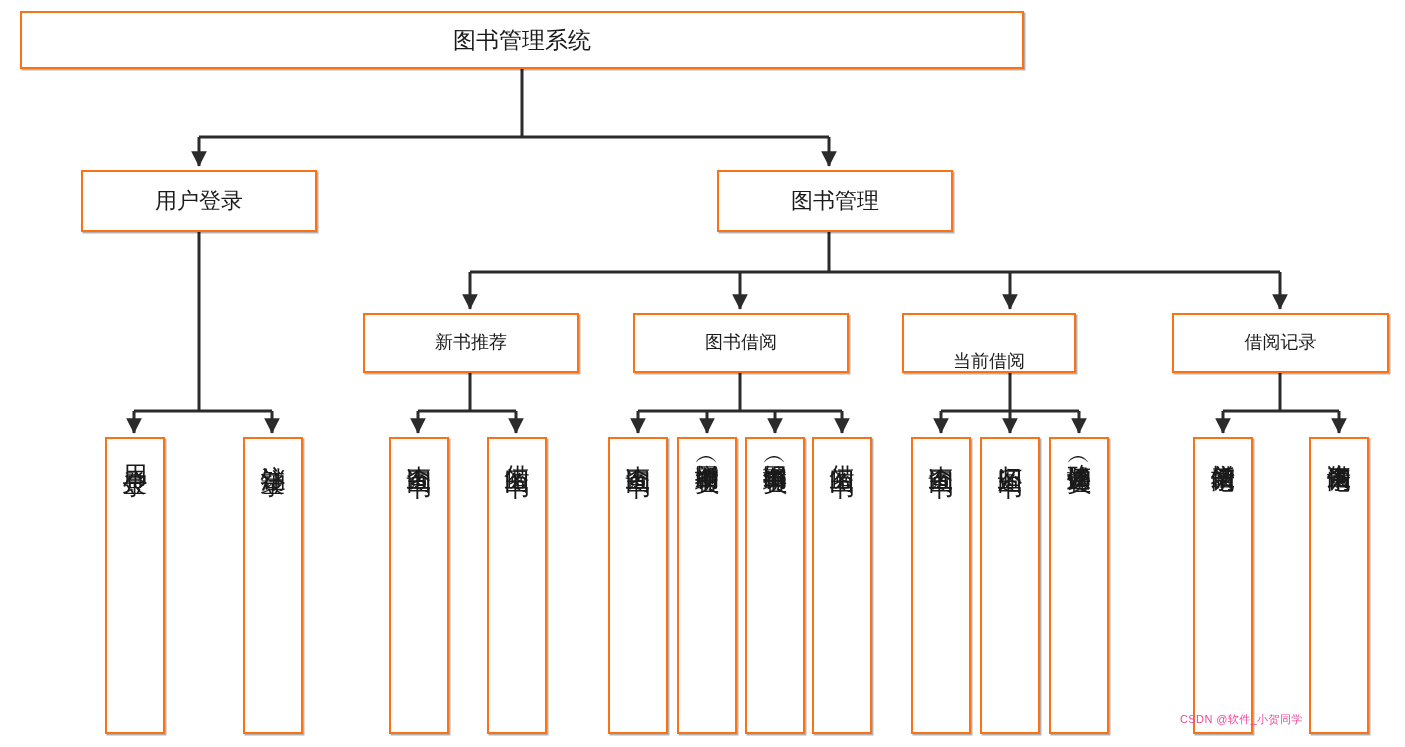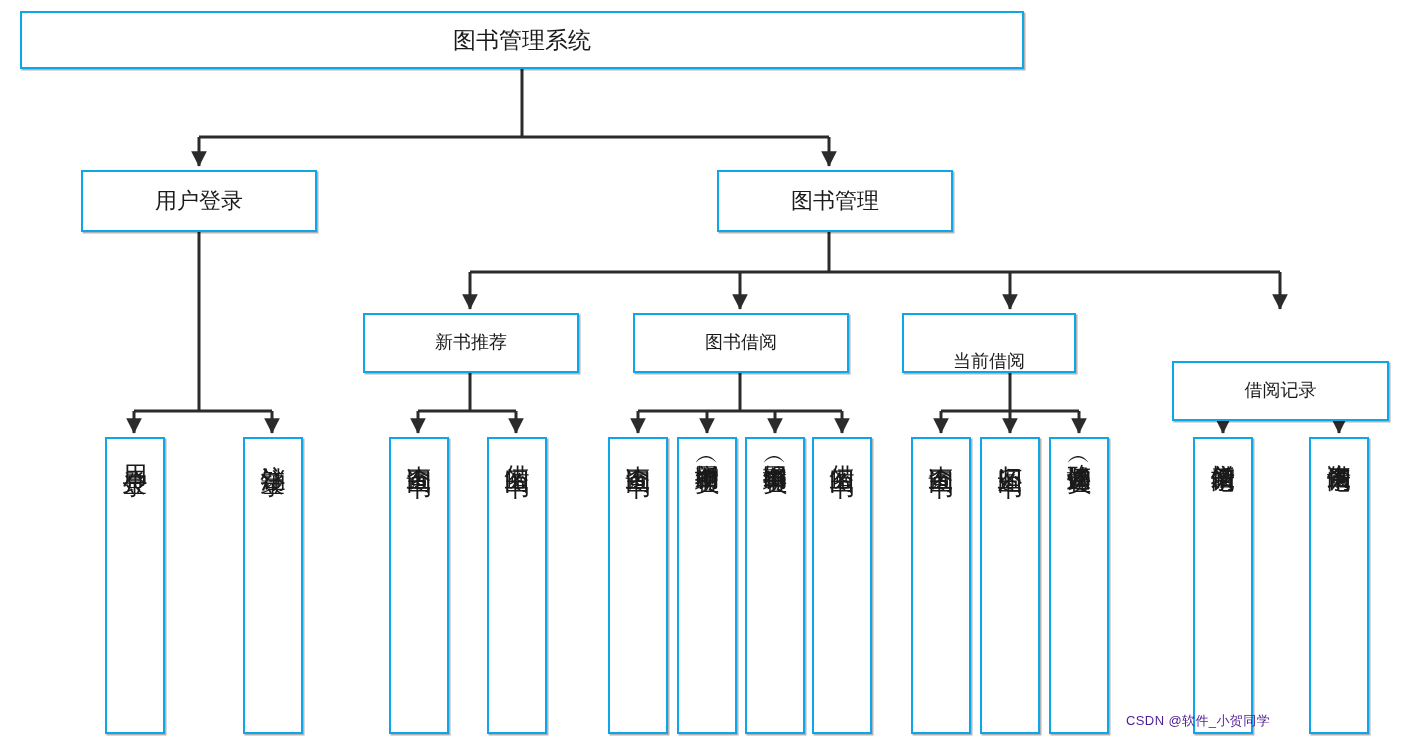--- a/index.html
+++ b/index.html
@@ -22,21 +22,21 @@
     left: 0;
     top: 0;
     width: 1405px;
     height: 747px;
     pointer-events: none;
   }
   .node {
     position: absolute;
     box-sizing: border-box;
     background: #ffffff;
-    border: 2px solid #0ea5e9;
+    border: 2px solid #f97316;
     display: flex;
     align-items: center;
     justify-content: center;
     color: #1a1a1a;
     box-shadow: 1.5px 1.5px 0 rgba(0,0,0,0.30);
   }
   .node .label {
     display: block;
     text-align: center;
     line-height: 1.08;
@@ -61,45 +61,45 @@
   .node.l2.manage  { left: 717px; }
   
   .node.l3 {
     top: 313px;
     height: 60px;
   }
   .node.l3 .label { font-size: 18px; }
   .node.l3.n1 { left: 363px;  width: 216px; }
   .node.l3.n2 { left: 633px;  width: 216px; }
   .node.l3.n3 { left: 902px;  width: 174px; align-items: flex-end; }
-  .node.l3.n4 { left: 1172px; width: 217px; margin-top: 48px; }
+  .node.l3.n4 { left: 1172px; width: 217px; }
   
   .node.leaf {
     top: 437px;
     height: 297px;
     width: 60px;
     align-items: flex-start;
     justify-content: center;
     padding-top: 6px;
   }
   .node.leaf .label {
     writing-mode: vertical-rl;
     text-orientation: upright;
     font-size: 25px;
     letter-spacing: 3px;
     line-height: 1;
     white-space: nowrap;
   }
   .node.leaf.tight .label { font-size: 24px; letter-spacing: 1px; }
   .watermark {
     position: absolute;
-    left: 1126px;
+    left: 1180px;
     top: 712px;
-    font-size: 13px;
-    color: #4c1d95;
+    font-size: 11px;
+    color: #ec4899;
     white-space: nowrap;
     letter-spacing: 0.4px;
   }
 </style>
 </head>
 <body>
 
 <div id="canvas">
 
   <svg id="edges" viewBox="0 0 1405 747" width="1405" height="747" aria-hidden="true">

